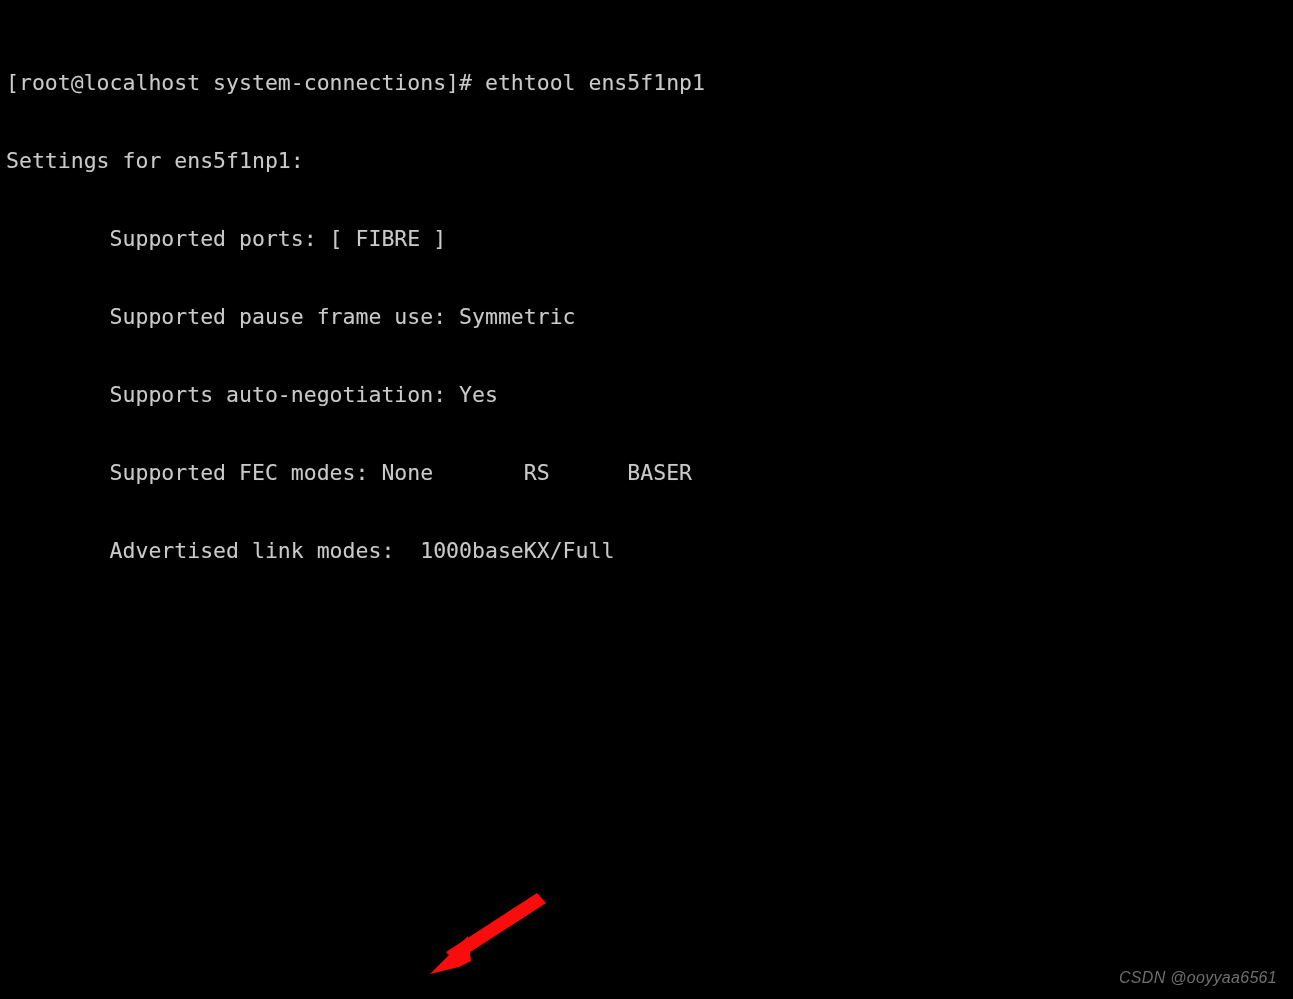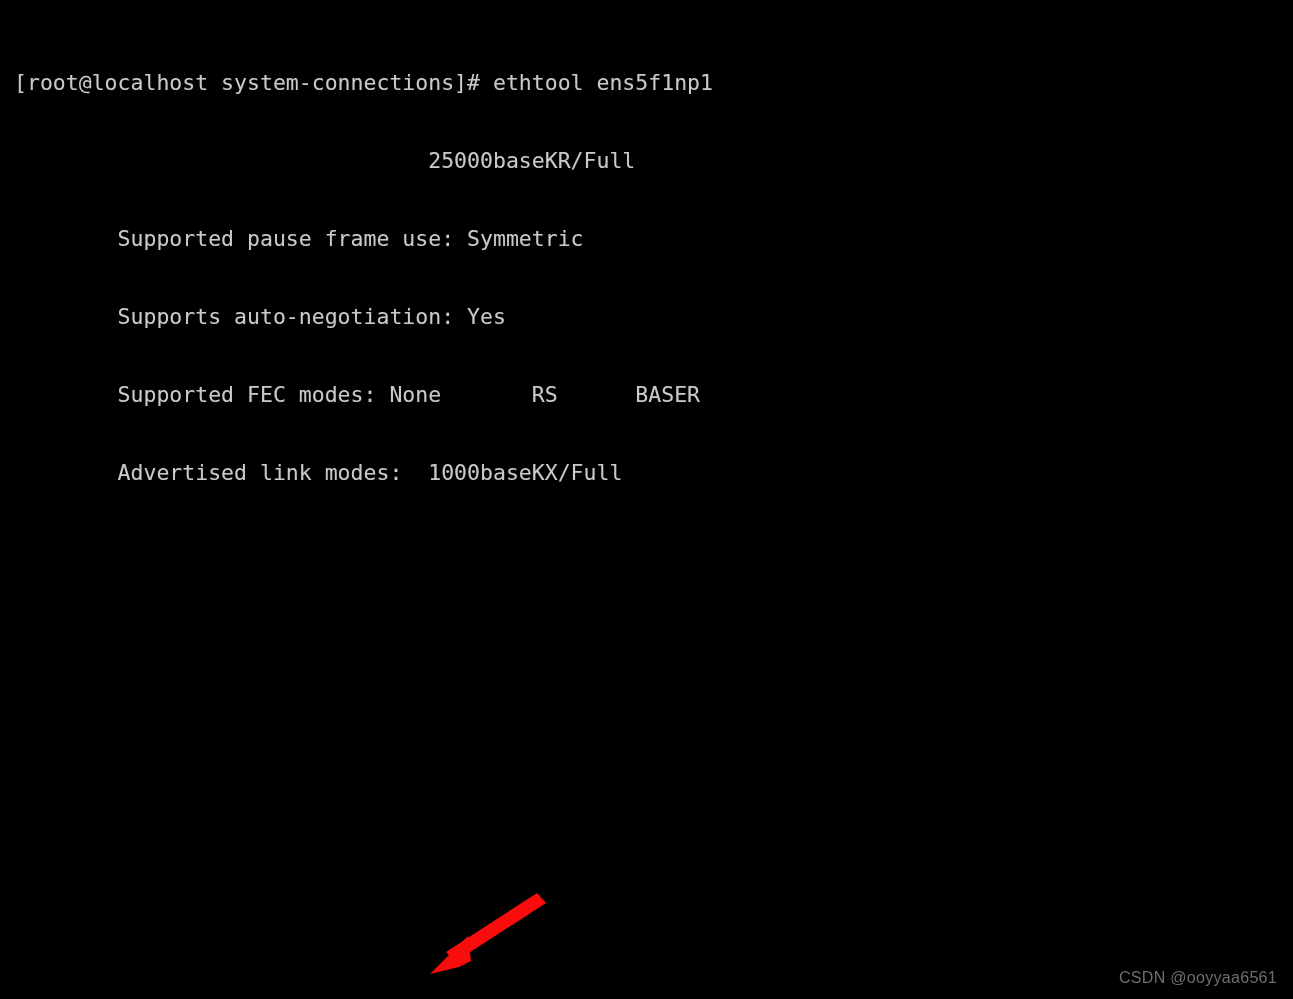--- a/index.html
+++ b/index.html
@@ -34,21 +34,21 @@
     letter-spacing: 0px;
     white-space: pre;
     font-family: "DejaVu Sans Mono", "Liberation Mono", monospace;
     color: #c9c9c9;
     text-shadow: 0 0 1px rgba(200,200,200,0.25);
   }
 
   .line {
     height: 26px;
     white-space: pre;
-    padding-left: 14px;
+    padding-left: 6px;
     font-variant-ligatures: none;
   }
 
   
   #arrow-overlay {
     position: absolute;
     left: 0;
     top: 0;
     width: 1293px;
     height: 999px;
@@ -57,30 +57,32 @@
 
   #watermark {
     position: absolute;
     right: 16px;
     bottom: 12px;
     font-family: "Liberation Sans", sans-serif;
     font-size: 16px;
     color: #6e6e6e;
     letter-spacing: 0.3px;
     white-space: pre;
+    font-style: italic;
   }
 </style>
 </head>
 <body>
 
 <div id="terminal">
 
   <div class="screen">
     <div class="line">[root@localhost system-connections]# ethtool ens5f1np1</div>
-    <div class="line">                                25000baseKR/Full</div>
+    <div class="line">Settings for ens5f1np1:</div>
+    <div class="line">        Supported ports: [ FIBRE ]</div>
     <div class="line">        Supported pause frame use: Symmetric</div>
     <div class="line">        Supports auto-negotiation: Yes</div>
     <div class="line">        Supported FEC modes: None	RS	BASER</div>
     <div class="line">        Advertised link modes:  1000baseKX/Full</div>
     
     
     
     
     
     

